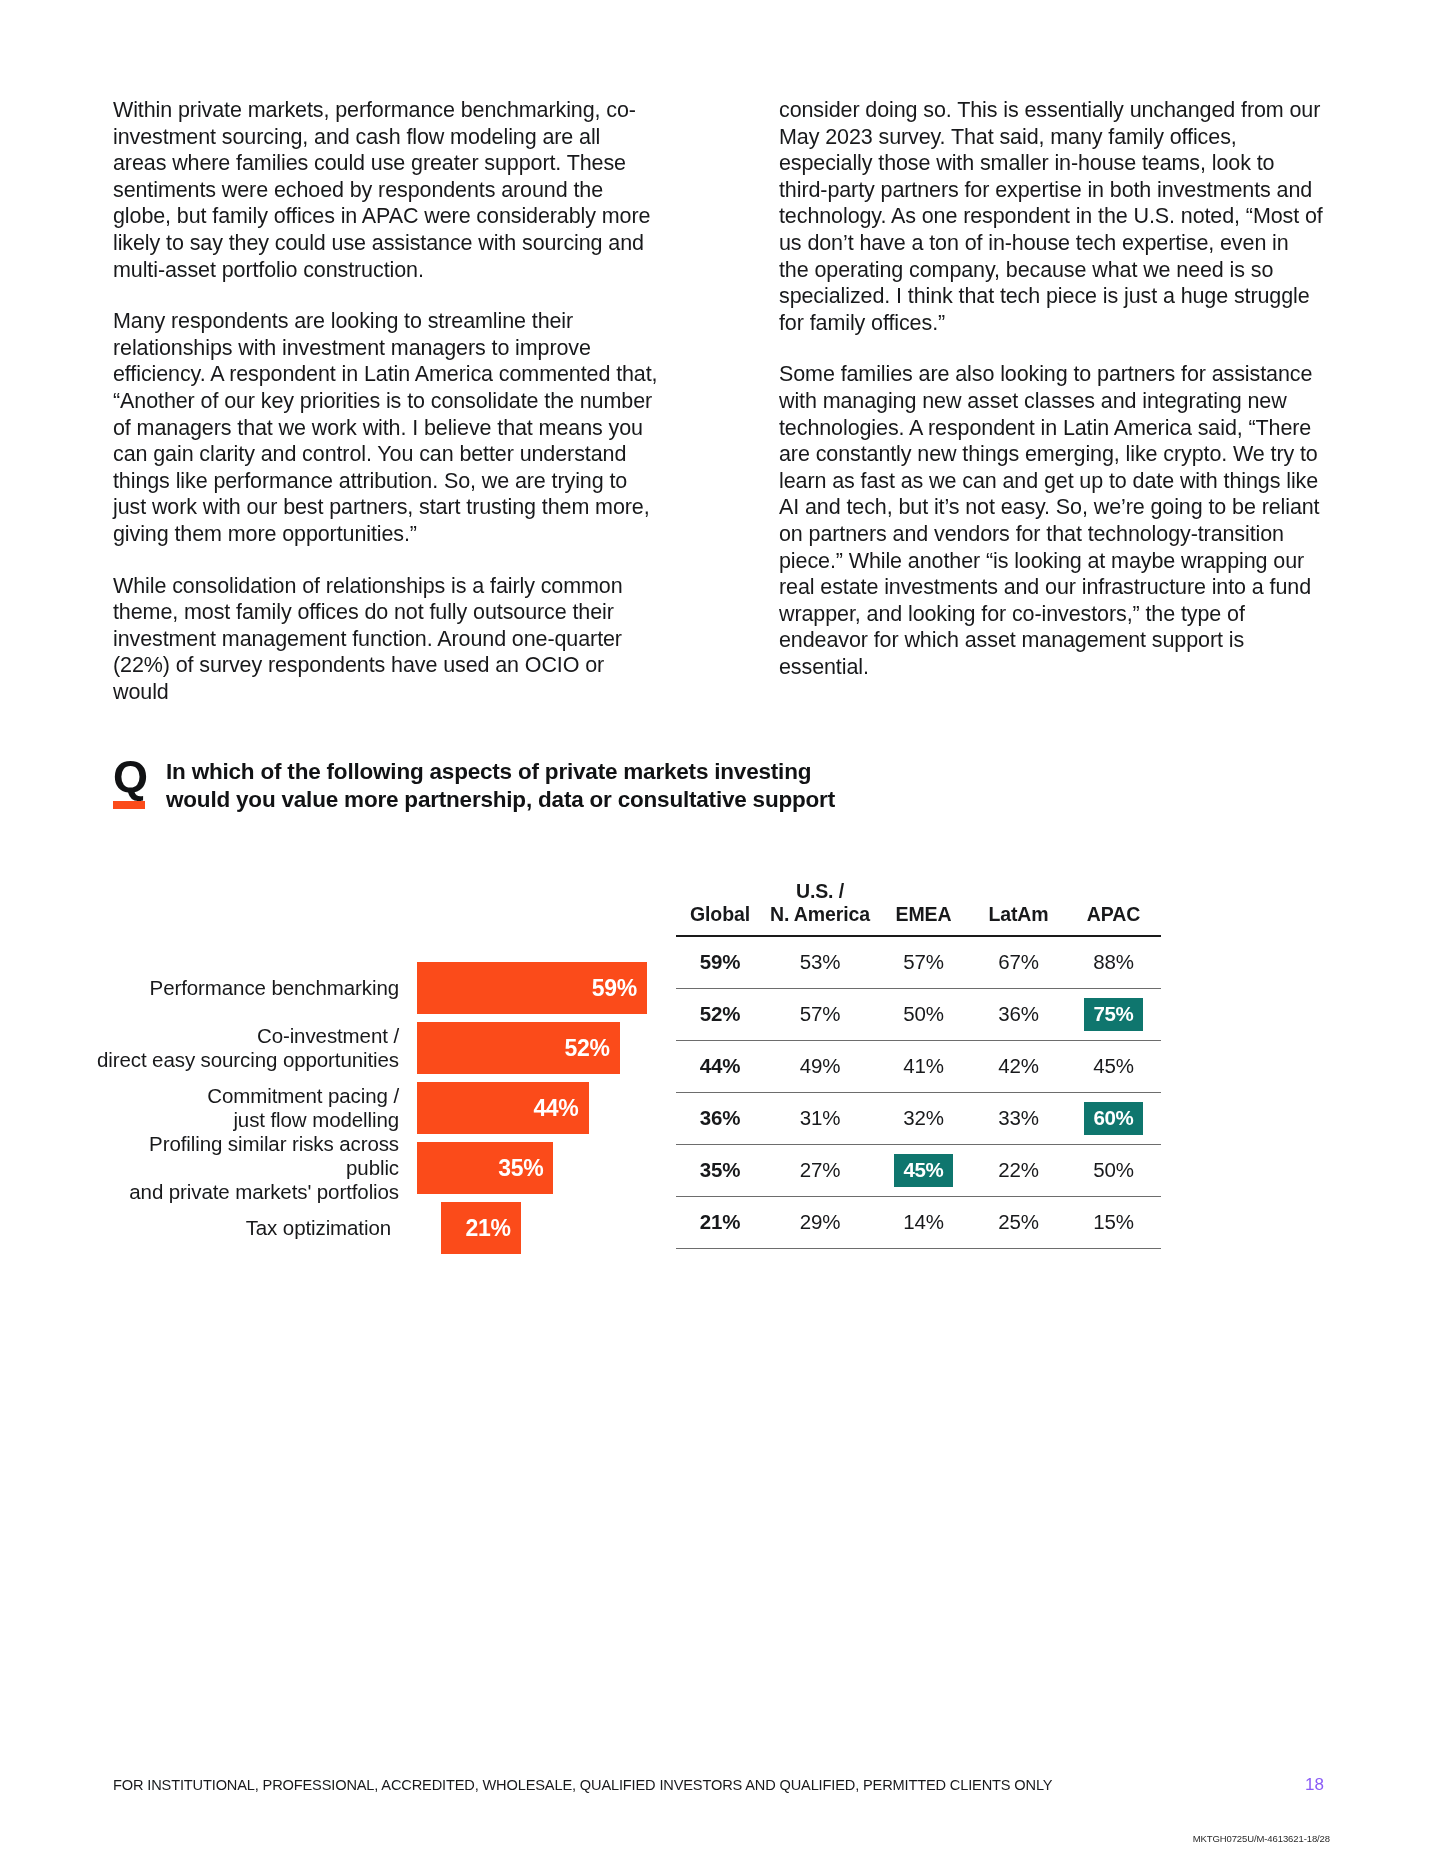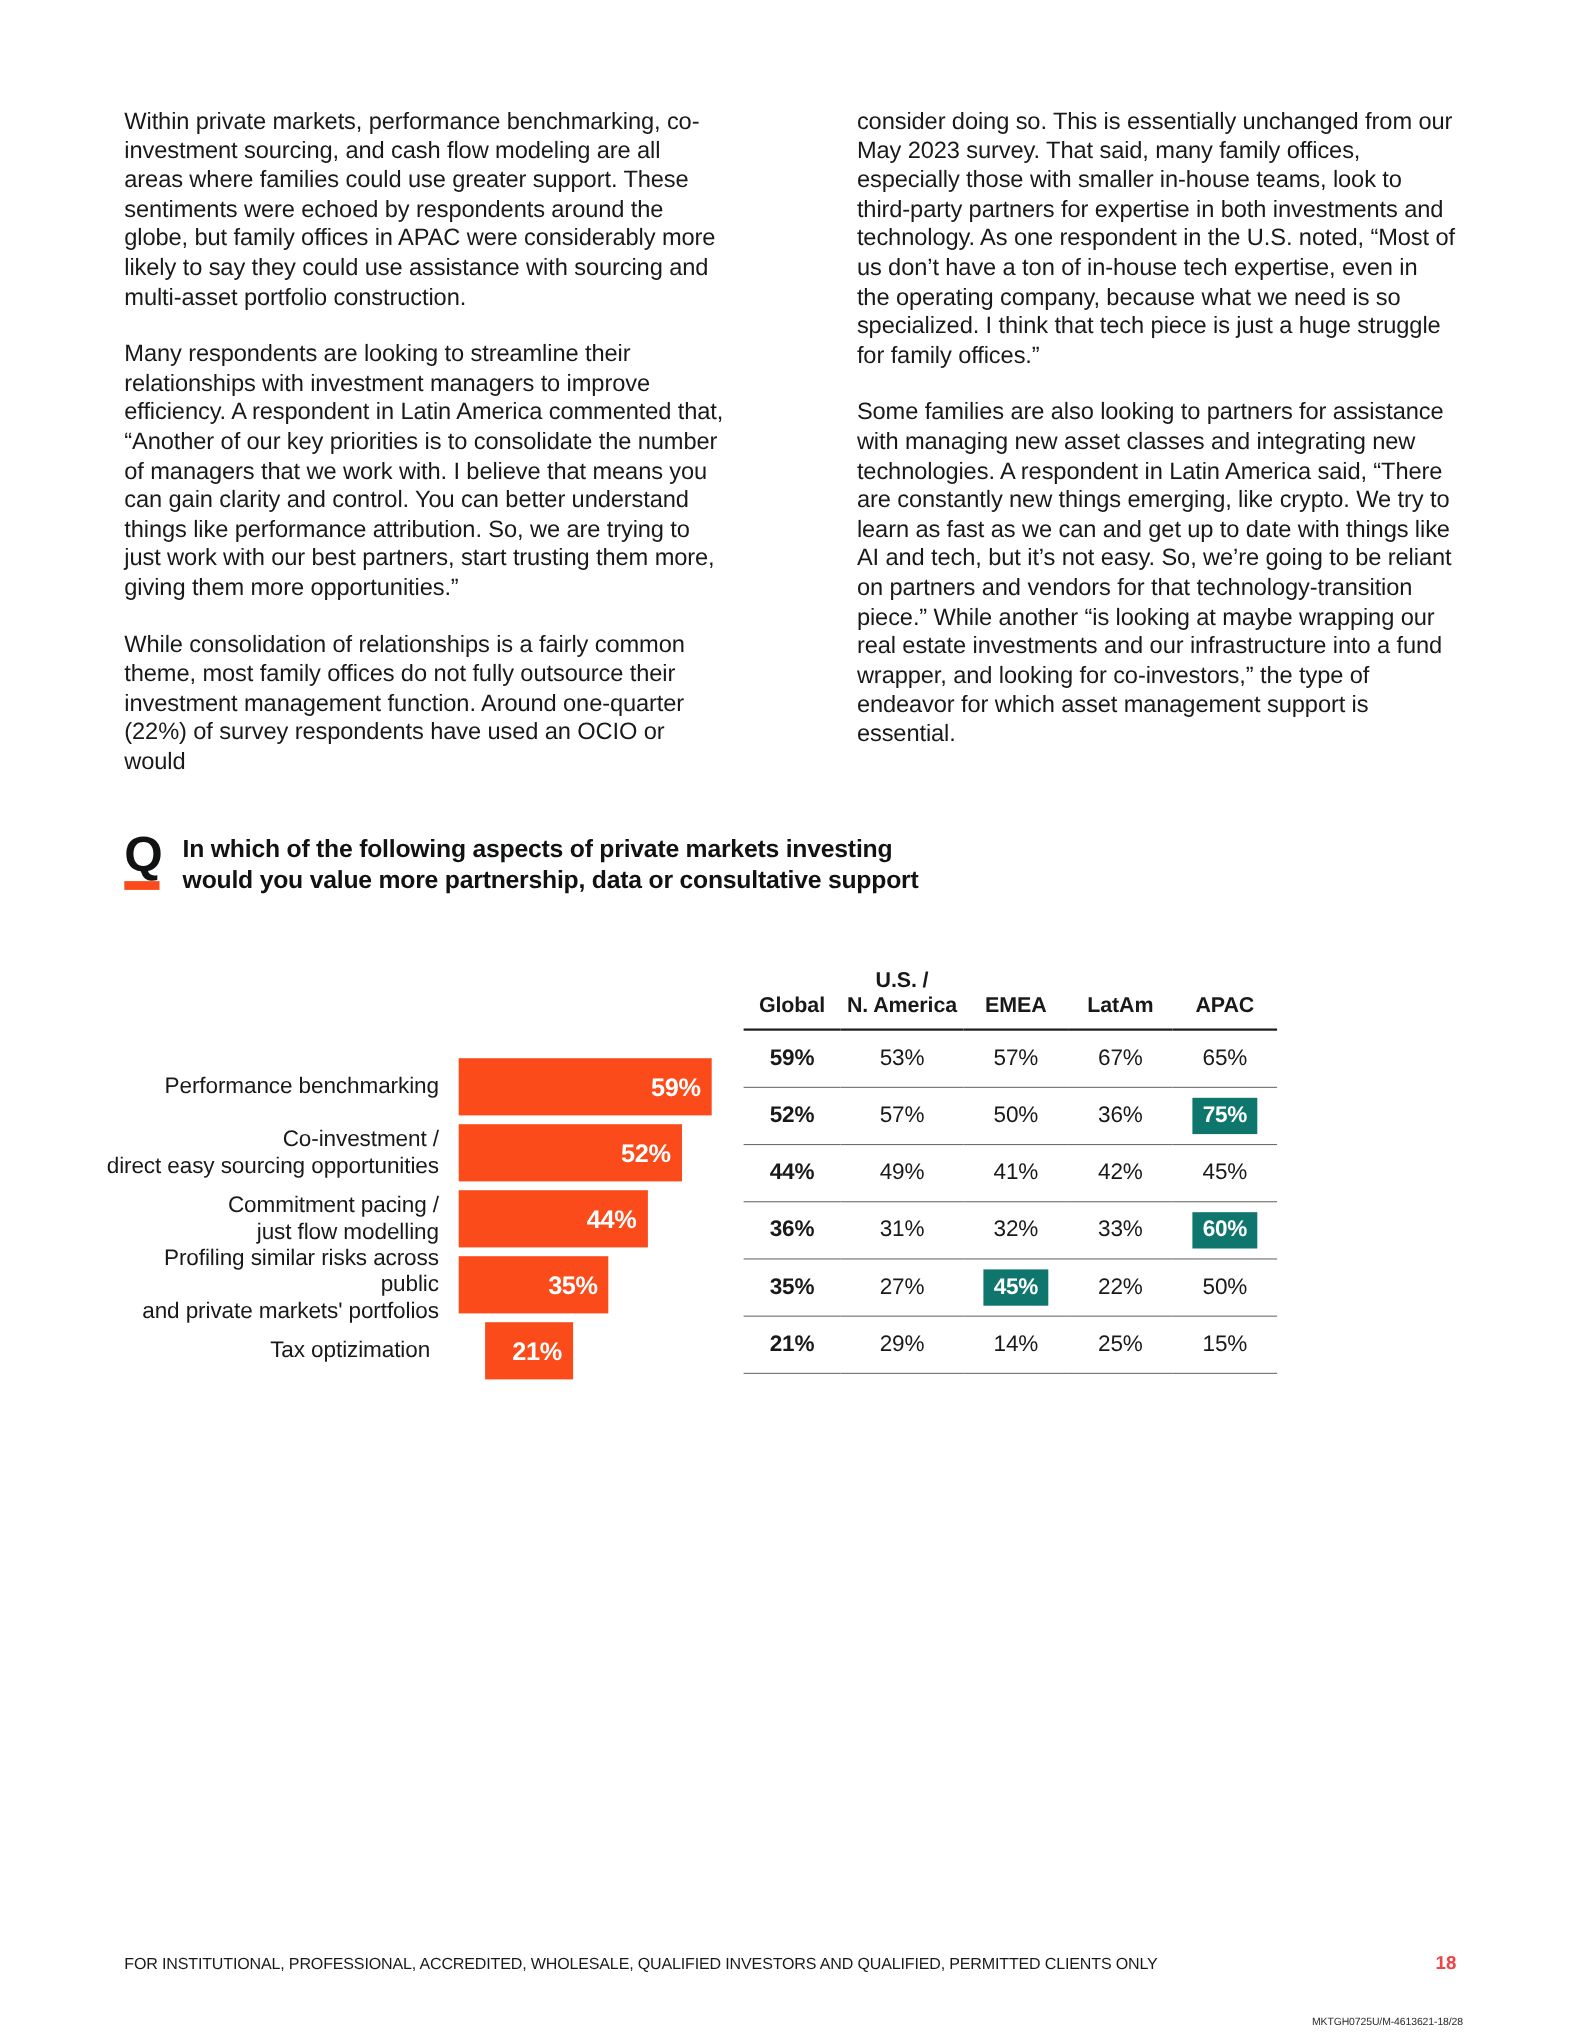--- a/index.html
+++ b/index.html
@@ -178,22 +178,22 @@
     align-items: baseline;
     justify-content: space-between;
   }
   .footer-text {
     font-size: 14.6px;
     letter-spacing: -0.15px;
     color: #18191b;
   }
   .footer-page {
     font-size: 17px;
-    font-weight: bold;
-    color: #ef4444;
+    font-weight: normal;
+    color: #8b5cf6;
   }
   .doc-code {
     position: absolute;
     right: 107px;
     top: 1833px;
     font-size: 9.5px;
     color: #2b2b2b;
     letter-spacing: -0.1px;
   }
 </style>
@@ -308,21 +308,21 @@
           <div>APAC</div>
         </th>
       </tr>
     </thead>
     <tbody>
       <tr>
         <td class="global"><span class="cell-inner">59%</span></td>
         <td><span class="cell-inner">53%</span></td>
         <td><span class="cell-inner">57%</span></td>
         <td><span class="cell-inner">67%</span></td>
-        <td><span class="cell-inner">65%</span></td>
+        <td><span class="cell-inner">88%</span></td>
       </tr>
       <tr>
         <td class="global"><span class="cell-inner">52%</span></td>
         <td><span class="cell-inner">57%</span></td>
         <td><span class="cell-inner">50%</span></td>
         <td><span class="cell-inner">36%</span></td>
         <td><span class="cell-inner hl">75%</span></td>
       </tr>
       <tr>
         <td class="global"><span class="cell-inner">44%</span></td>

